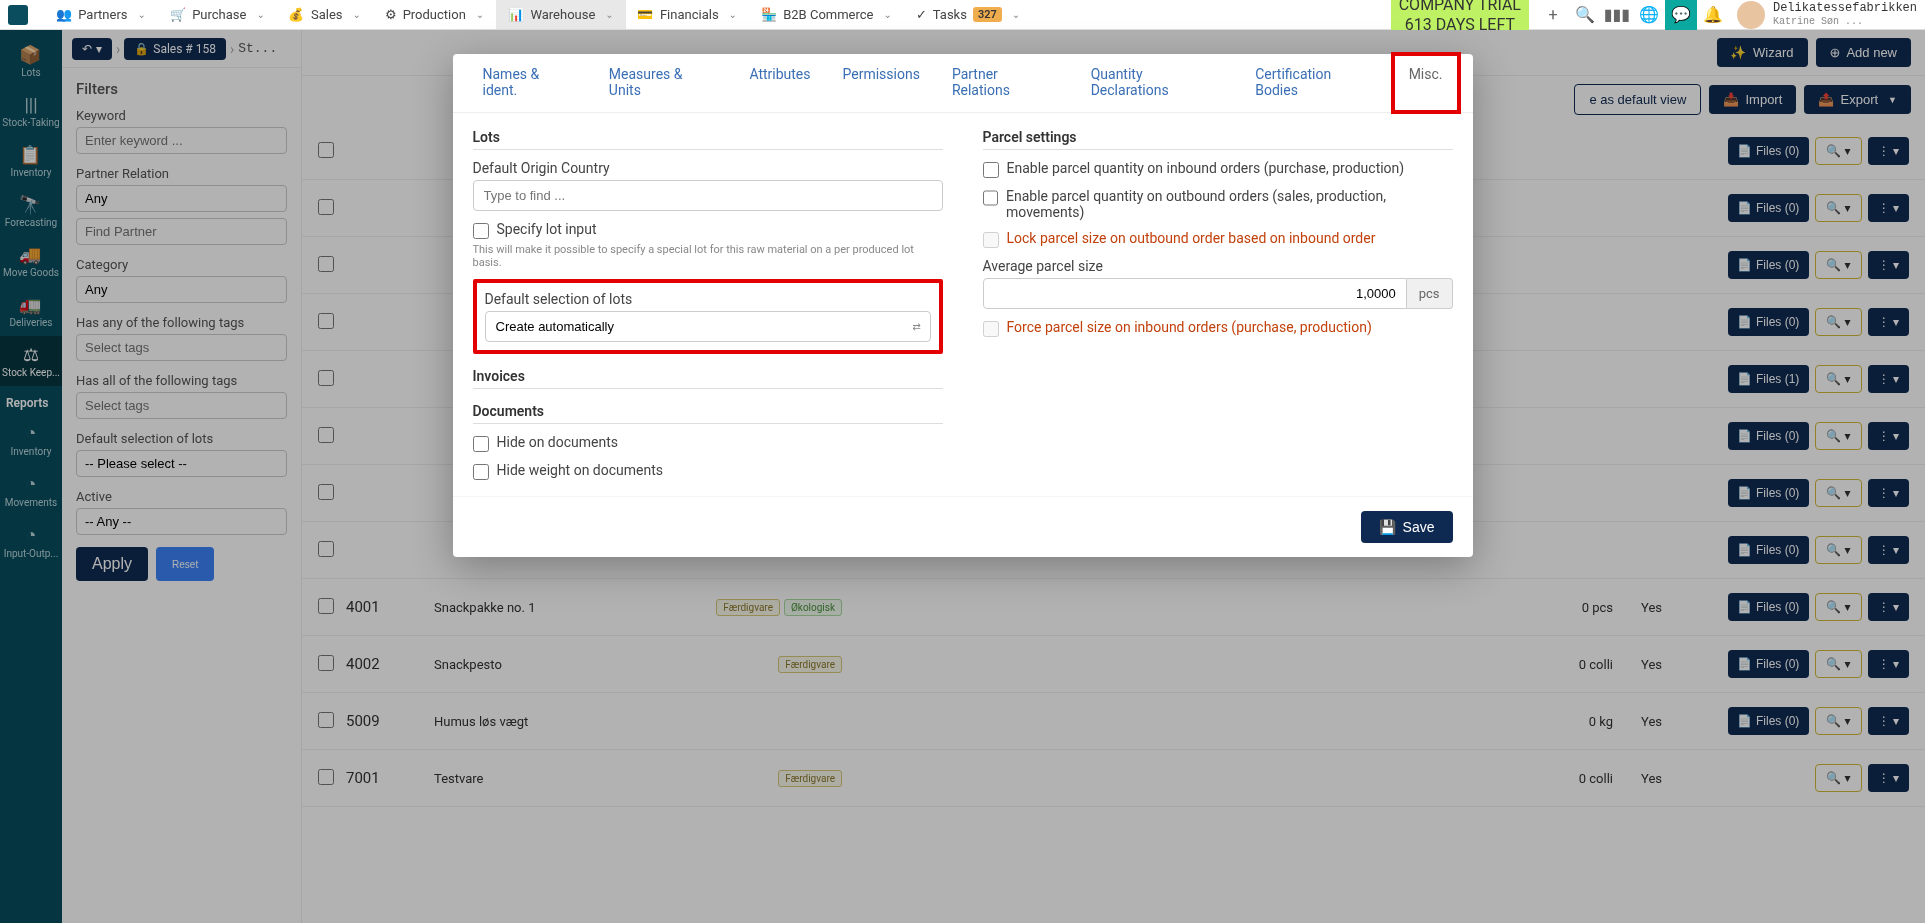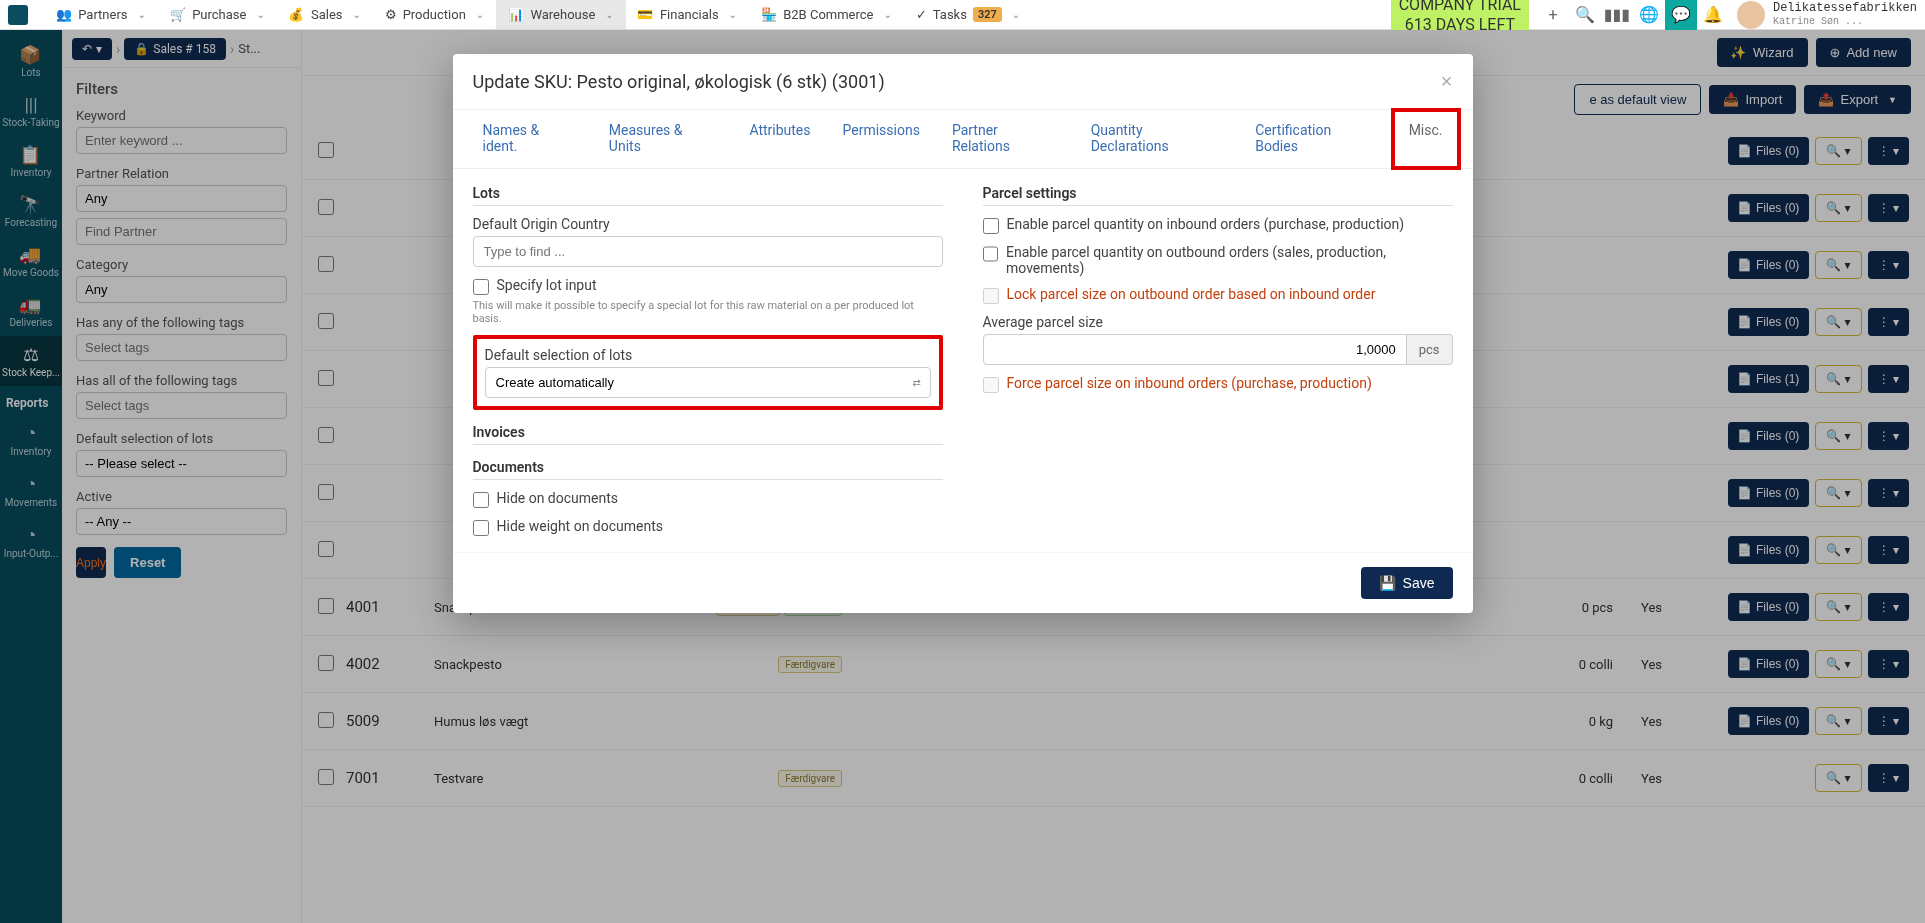--- a/index.html
+++ b/index.html
@@ -24,29 +24,29 @@
 .sidebar .item { display: flex; flex-direction: column; align-items: center; padding: 8px 2px; color: #b8d4da; font-size: 10px; cursor: pointer; text-align: center; gap: 2px; }
 .sidebar .item.active { background: #063540; color: #fff; }
 .sidebar .item .ic { font-size: 18px; }
 .sidebar .reports-header { color: #fff; font-size: 12px; font-weight: 600; padding: 10px 4px 4px; text-align: left; padding-left: 6px;}
 
 .main { flex: 1; display: flex; background: #fff; overflow: hidden; }
 .filters { width: 240px; background: #fff; border-right: 1px solid #eee; padding: 0; overflow-y: auto; }
 .breadcrumb-bar { height: 38px; display: flex; align-items: center; padding: 0 10px; border-bottom: 1px solid #eee; gap: 4px; }
 .bc-btn { background: #0f2a52; color: #fff; padding: 4px 10px; border-radius: 4px; font-size: 12px; display: inline-flex; align-items: center; gap: 4px; cursor: pointer; }
 .bc-sep { color: #aaa; font-size: 14px; }
-.bc-text { font-size: 13px; color: #555; }
+.bc-text { font-size: 13px; color: #555; font-family: Liberation Mono, monospace; }
 .filters-inner { padding: 12px 14px; }
 .filters h3 { font-size: 15px; font-weight: 500; color: #555; margin-bottom: 10px; }
 .filter-group { margin-bottom: 12px; }
 .filter-group label { display: block; font-size: 13px; color: #555; margin-bottom: 4px; }
 .filter-group input, .filter-group select { width: 100%; padding: 5px 8px; border: 1px solid #ccc; border-radius: 4px; font-size: 13px; background: #fff; }
 .filter-btns { display: flex; gap: 8px; margin-top: 8px; }
-.btn-apply { background: #0f2a52; color: #f97316; border: none; padding: 8px 0; border-radius: 4px; cursor: pointer; font-size: 12px; }
-.btn-reset { background: #0369a1; color: #fff; border: none; padding: 8px 16px; border-radius: 4px; cursor: pointer; font-size: 13px; font-weight: bold; }
+.btn-apply { background: #0f2a52; color: #ffffff; border: none; padding: 8px 16px; border-radius: 4px; cursor: pointer; font-size: 16px; }
+.btn-reset { background: #3b82f6; color: #fff; border: none; padding: 8px 16px; border-radius: 4px; cursor: pointer; font-size: 10px; }
 
 .content { flex: 1; overflow-y: auto; position: relative; }
 .content-header { display: flex; justify-content: flex-end; align-items: center; padding: 8px 14px; gap: 8px; border-bottom: 1px solid #eee; }
 .hdr-btn { background: #0f2a52; color: #fff; border: none; padding: 7px 14px; border-radius: 4px; font-size: 13px; cursor: pointer; display: inline-flex; align-items: center; gap: 6px; }
 .hdr-btn.outline { background: #fff; color: #0f2a52; border: 1px solid #0f2a52; }
 .hdr-btn .caret { font-size: 9px; margin-left: 4px; }
 
 .table { width: 100%; }
 .table-row { display: flex; align-items: center; padding: 14px 16px; border-bottom: 1px solid #f0f0f0; gap: 8px; }
 .table-row .chk { width: 20px; }
@@ -433,24 +433,20 @@
       <button class="act-btn outline-y">🔍 ▾</button>
       <button class="act-btn">⋮ ▾</button>
     </div>
           </div>
         </div>
     </div>
   </div>
 
   <div class="modal-overlay">
     <div class="modal">
-      <div class="modal-header">
-        <div class="modal-title">Update SKU: Pesto original, økologisk (6 stk) (3001)</div>
-        <button class="modal-close">×</button>
-      </div>
       <div class="modal-tabs" id="modal-tabs">
           <div class="modal-tab">Names &amp; ident.</div>
           <div class="modal-tab">Measures &amp; Units</div>
           <div class="modal-tab">Attributes</div>
           <div class="modal-tab">Permissions</div>
           <div class="modal-tab">Partner Relations</div>
           <div class="modal-tab">Quantity Declarations</div>
           <div class="modal-tab">Certification Bodies</div>
           <div class="modal-tab active highlight-red">Misc.</div>
         </div>

